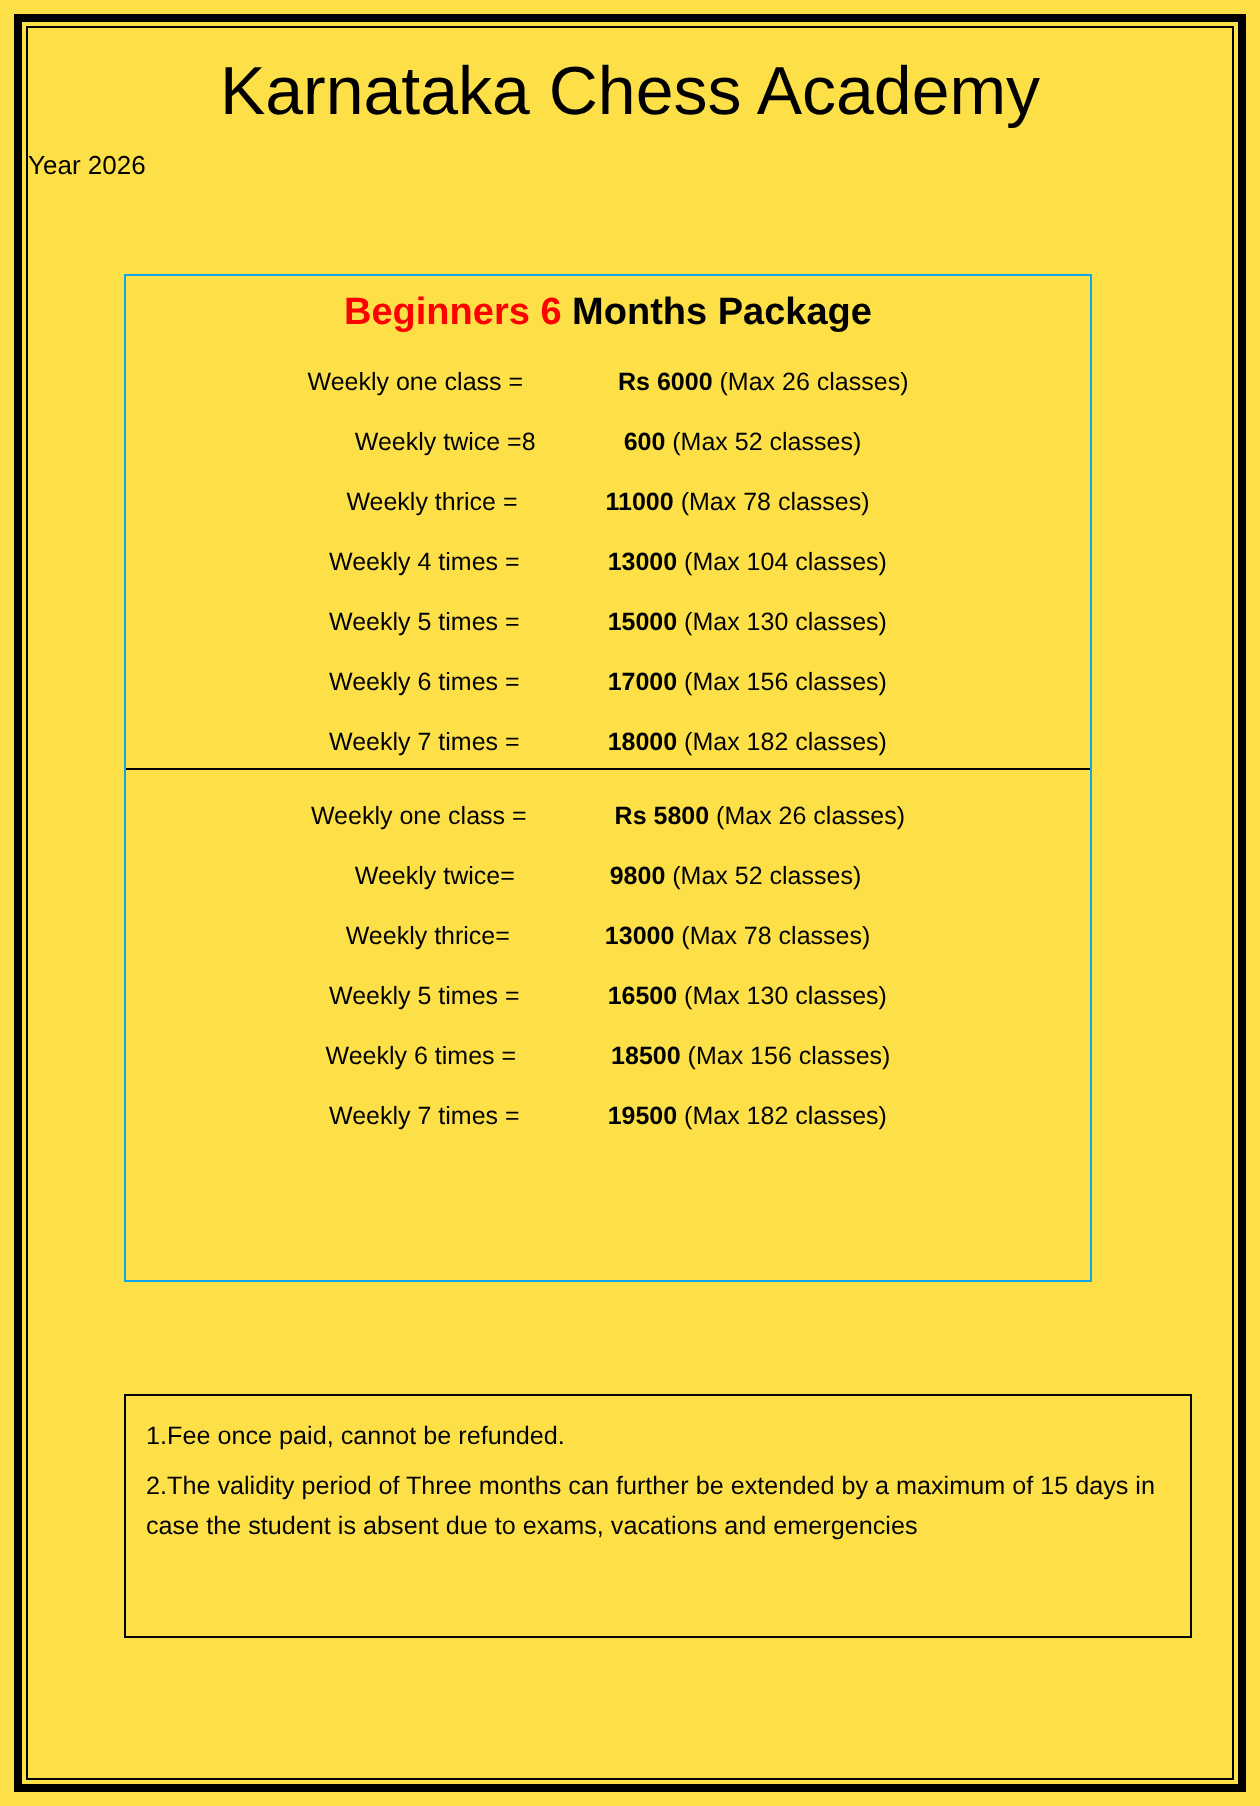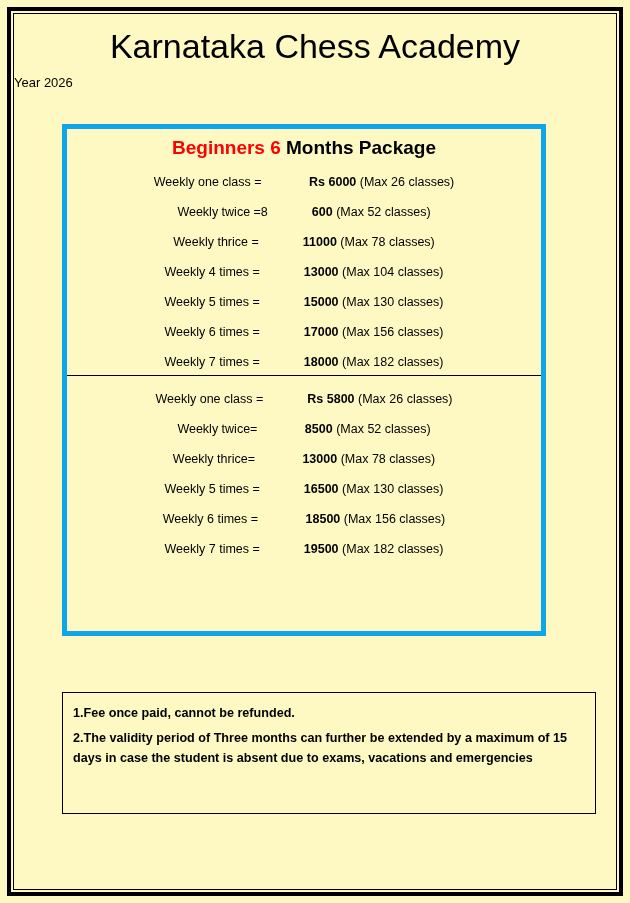--- a/index.html
+++ b/index.html
@@ -1,20 +1,20 @@
 <!DOCTYPE html>
 <html><head>
 <meta charset="utf-8">
 <style>
   html, body { margin: 0; padding: 0; background: #ffffff; }
   .page {
     width: 630px; height: 903px;
     box-sizing: border-box;
     padding: 7px;
-    background: #fef9c3;
+    background: #fde047;
     font-family: "Liberation Sans", sans-serif;
     color: #000000;
     position: relative;
   }
   .outer-border {
     box-sizing: border-box;
     width: 100%; height: 100%;
     border: 4px solid #000000;
     padding: 2px;
   }
@@ -34,22 +34,22 @@
   }
   .doc-subtitle {
     margin-top: 6px;
     text-align: left;
     font-size: 13px;
     line-height: 22px;
   }
   .package-box {
     box-sizing: border-box;
     width: 484px;
-    margin: 30px 0 0 48px;
-    border: 5px solid #0ea5e9;
+    margin: 43px 0 0 48px;
+    border: 1px solid #0ea5e9;
   }
   .package-section {
     box-sizing: border-box;
     padding-top: 6px;
     height: 246px;
     text-align: center;
   }
   .package-section.second {
     border-top: 1px solid #000000;
     height: 256px;
@@ -74,21 +74,21 @@
     margin: 56px 0 0 48px;
     border: 1px solid #000000;
     padding: 5px 10px;
     height: 122px;
     overflow: hidden;
   }
   .note {
     margin: 5px 0;
     font-size: 12.6px;
     line-height: 20px;
-    font-weight: 700;
+    font-weight: 400;
     text-align: left;
   }
 </style>
 </head>
 <body>
 
 <div class="page">
   <div class="outer-border">
     <div class="inner-border">
 
@@ -103,21 +103,21 @@
           <p class="price-row"><span>Weekly twice =8</span><b>600</b><span> (Max 52 classes)</span></p>
           <p class="price-row"><span>Weekly thrice =</span><b>11000</b><span> (Max 78 classes)</span></p>
           <p class="price-row"><span>Weekly 4 times =</span><b>13000</b><span> (Max 104 classes)</span></p>
           <p class="price-row"><span>Weekly 5 times =</span><b>15000</b><span> (Max 130 classes)</span></p>
           <p class="price-row"><span>Weekly 6 times =</span><b>17000</b><span> (Max 156 classes)</span></p>
           <p class="price-row"><span>Weekly 7 times =</span><b>18000</b><span> (Max 182 classes)</span></p>
         </section>
 
         <section class="package-section second">
           <p class="price-row"><span>Weekly one class =</span><b>Rs 5800</b><span> (Max 26 classes)</span></p>
-          <p class="price-row"><span>Weekly twice= </span><b>8500</b><span> (Max 52 classes)</span></p>
+          <p class="price-row"><span>Weekly twice= </span><b>9800</b><span> (Max 52 classes)</span></p>
           <p class="price-row"><span>Weekly thrice= </span><b>13000</b><span> (Max 78 classes)</span></p>
           <p class="price-row"><span>Weekly 5 times =</span><b>16500</b><span> (Max 130 classes)</span></p>
           <p class="price-row"><span>Weekly 6 times = </span><b>18500</b><span> (Max 156 classes)</span></p>
           <p class="price-row"><span>Weekly 7 times =</span><b>19500</b><span> (Max 182 classes)</span></p>
         </section>
 
       </div>
 
       <div class="notes-box">
         <p class="note">1.Fee once paid, cannot be refunded.</p>

